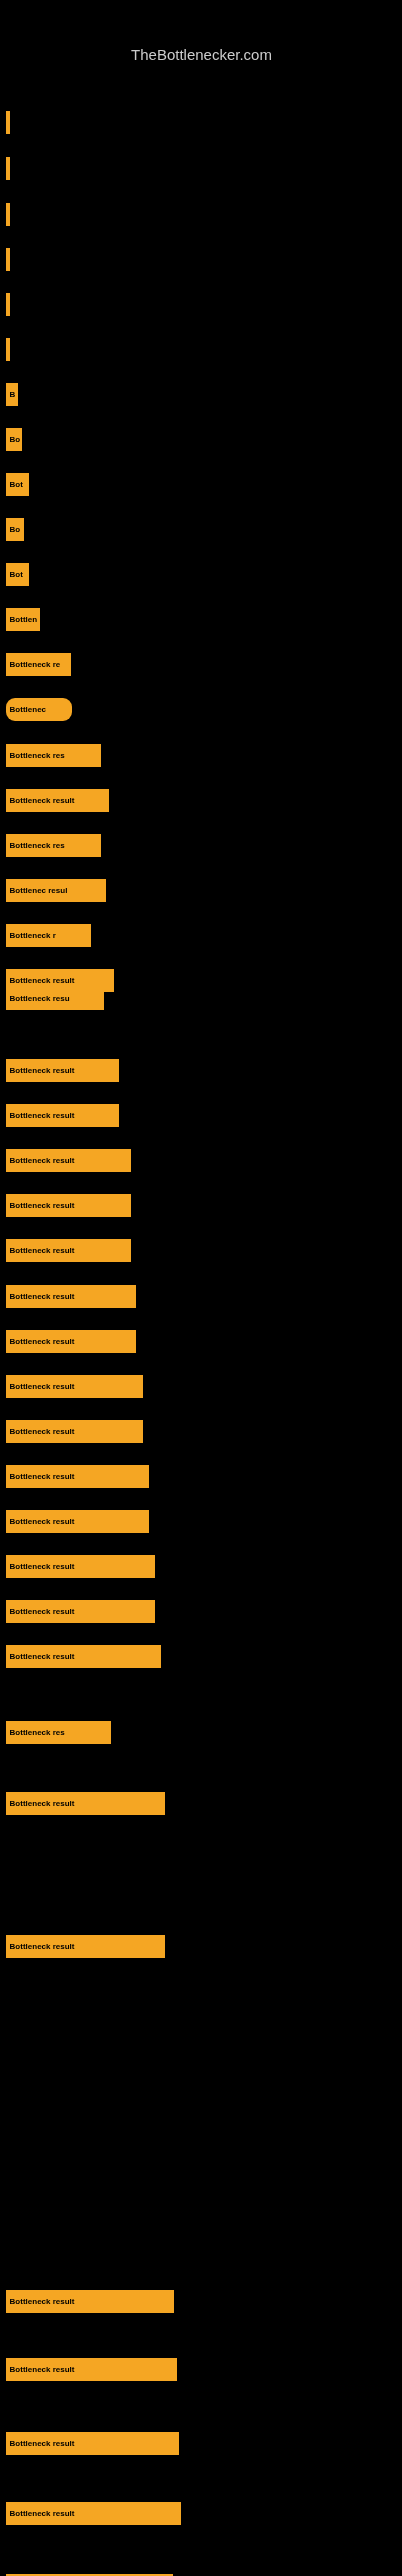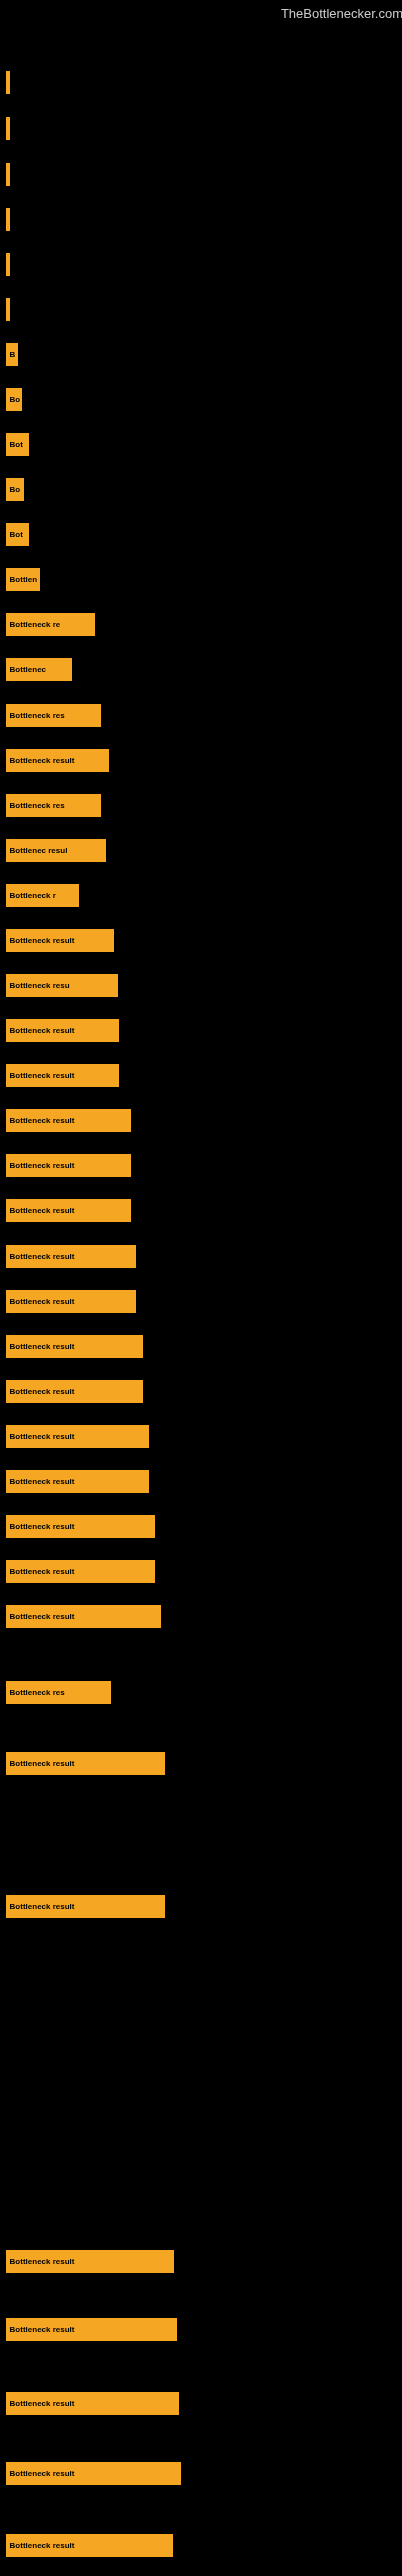--- a/index.html
+++ b/index.html
@@ -4,24 +4,25 @@
   <style>
     * { margin: 0; padding: 0; box-sizing: border-box; }
     body {
       background: #000;
       width: 403px;
       min-height: 2576px;
       font-family: Arial, sans-serif;
       position: relative;
     }
     .site-title {
-      text-align: right;
+      text-align: center;
       color: #ccc;
-      font-size: 13px;
+      font-size: 15px;
       padding: 6.4px 0 3.2px 0;
+      margin-top: 40px;
     }
     .chart-area {
       position: relative;
       width: 403px;
       height: 2576px;
       background: #000;
     }
     .bar-item {
       position: absolute;
       left: 6.4px;
@@ -60,45 +61,45 @@
     </div>
     <div class="bar-item" style="top: 478px; width: 17.7px;">
       <span class="bar-label">Bo</span>
     </div>
     <div class="bar-item" style="top: 523px; width: 22.5px;">
       <span class="bar-label">Bot</span>
     </div>
     <div class="bar-item" style="top: 568px; width: 34px;">
       <span class="bar-label">Bottlen</span>
     </div>
-    <div class="bar-item" style="top: 613px; width: 89px;">
+    <div class="bar-item" style="top: 613px; width: 65px;">
       <span class="bar-label">Bottleneck re</span>
     </div>
-    <div class="bar-item" style="top: 658px; width: 66px;">
+    <div class="bar-item" style="top: 658px; width: 66px; border-radius: 9px;">
       <span class="bar-label">Bottlenec</span>
     </div>
     <div class="bar-item" style="top: 704px; width: 95px;">
       <span class="bar-label">Bottleneck res</span>
     </div>
     <div class="bar-item" style="top: 749px; width: 103px;">
       <span class="bar-label">Bottleneck result</span>
     </div>
     <div class="bar-item" style="top: 794px; width: 95px;">
       <span class="bar-label">Bottleneck res</span>
     </div>
     <div class="bar-item" style="top: 839px; width: 100px;">
       <span class="bar-label">Bottlenec resul</span>
     </div>
-    <div class="bar-item" style="top: 884px; width: 73px;">
+    <div class="bar-item" style="top: 884px; width: 85px;">
       <span class="bar-label">Bottleneck r</span>
     </div>
     <div class="bar-item" style="top: 929px; width: 108px;">
       <span class="bar-label">Bottleneck result</span>
     </div>
-    <div class="bar-item" style="top: 974px; width: 112px;">
+    <div class="bar-item" style="top: 947px; width: 98px;">
       <span class="bar-label">Bottleneck resu</span>
     </div>
     <div class="bar-item" style="top: 1019px; width: 113px;">
       <span class="bar-label">Bottleneck result</span>
     </div>
     <div class="bar-item" style="top: 1064px; width: 113px;">
       <span class="bar-label">Bottleneck result</span>
     </div>
     <div class="bar-item" style="top: 1109px; width: 125px;">
       <span class="bar-label">Bottleneck result</span>

